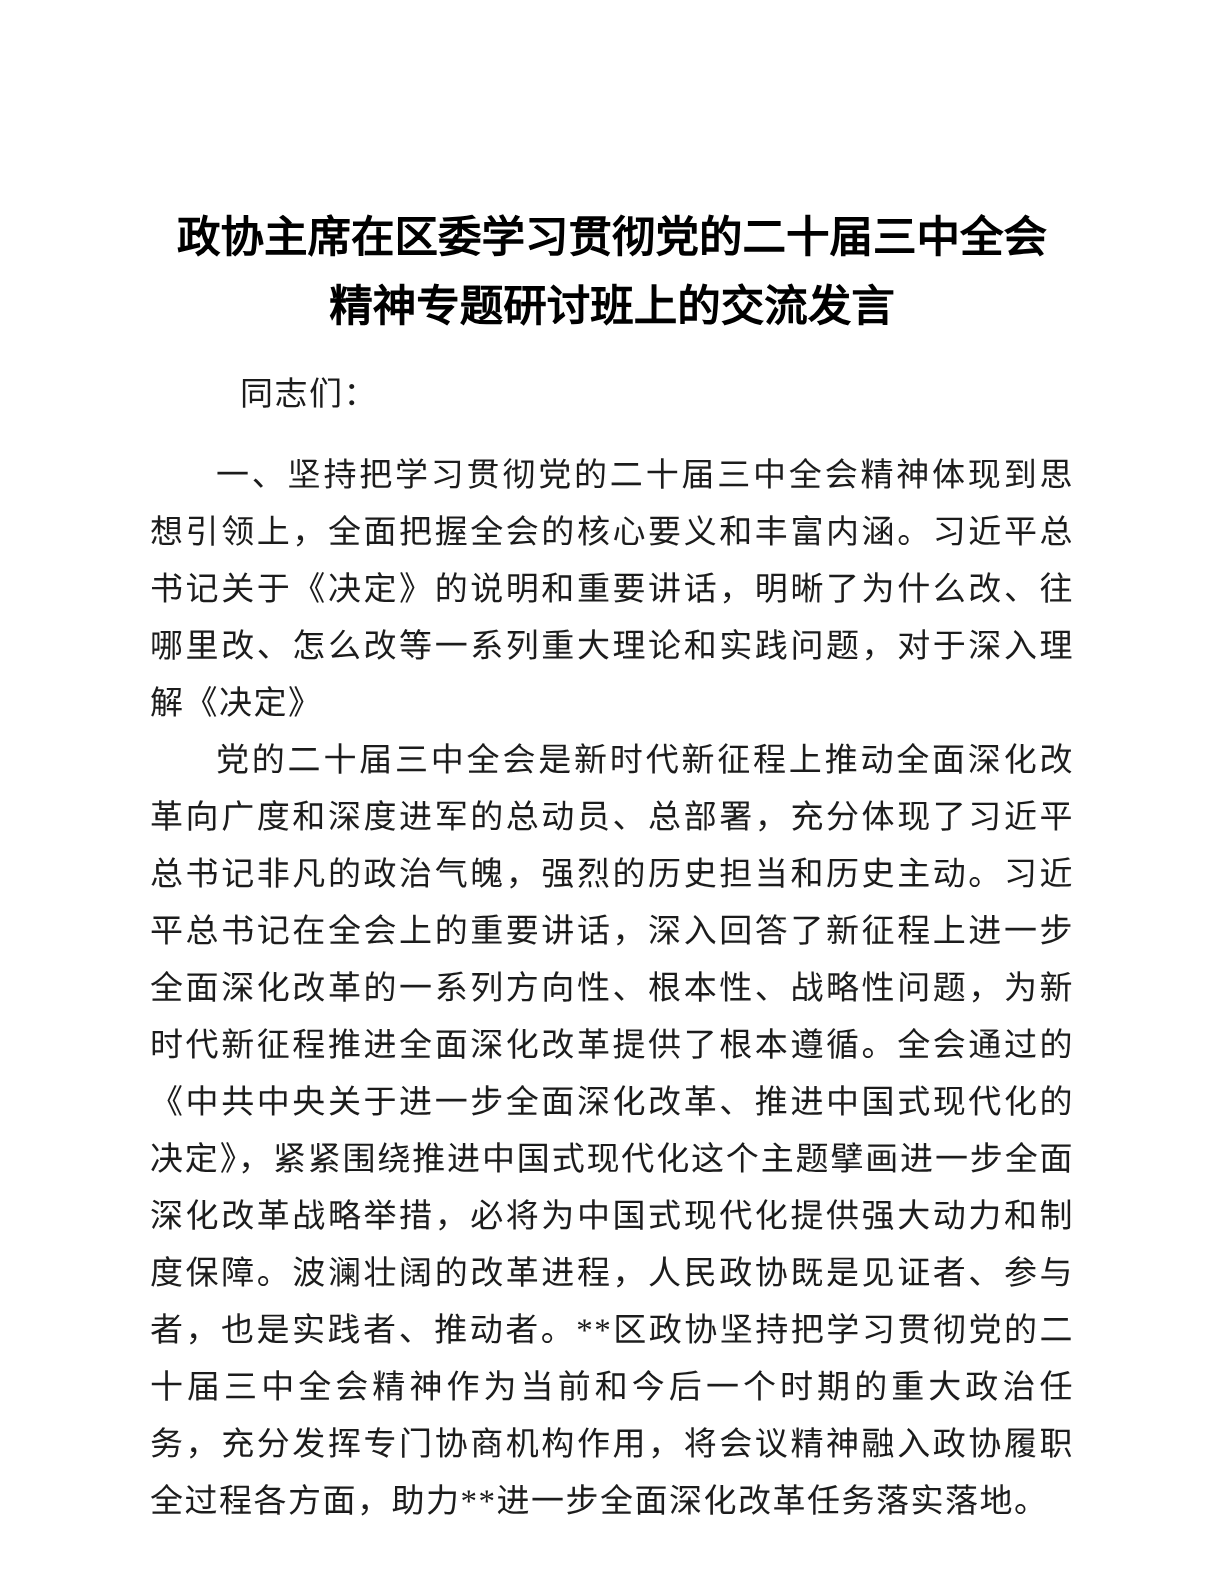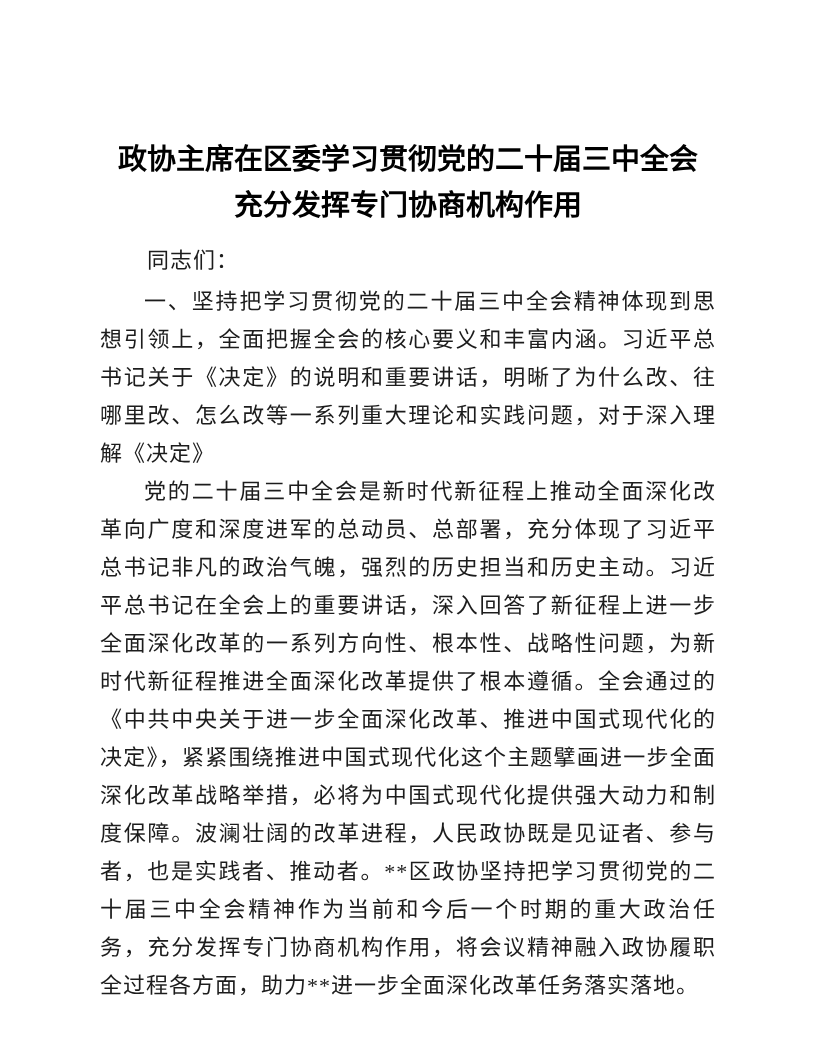--- a/index.html
+++ b/index.html
@@ -33,38 +33,38 @@
     white-space: nowrap;
   }
   .doc-body {
     font-family: "Liberation Serif", "DejaVu Serif", serif;
     font-size: 22px;
     line-height: 38px;
     letter-spacing: 1px;
     color: var(--text-color, #1c1c1c);
   }
   .salutation {
-    margin: 3px;
+    margin: 16px;
     text-indent: 2em;
     text-align: left;
   }
   .body-para {
     margin: 0;
     text-indent: 2em;
     text-align: justify;
     text-justify: inter-ideograph;
   }
 </style>
 </head>
 <body>
 
 <div class="doc-page">
   <h1 class="doc-title">
     <span class="title-line">政协主席在区委学习贯彻党的二十届三中全会</span>
-    <span class="title-line">充分发挥专门协商机构作用</span>
+    <span class="title-line">精神专题研讨班上的交流发言</span>
   </h1>
 
   <div class="doc-body">
     <p class="salutation">同志们：</p>
 
     <p class="body-para">一、坚持把学习贯彻党的二十届三中全会精神体现到思想引领上，全面把握全会的核心要义和丰富内涵。习近平总书记关于《决定》的说明和重要讲话，明晰了为什么改、往哪里改、怎么改等一系列重大理论和实践问题，对于深入理解《决定》</p>
 
     <p class="body-para">党的二十届三中全会是新时代新征程上推动全面深化改革向广度和深度进军的总动员、总部署，充分体现了习近平总书记非凡的政治气魄，强烈的历史担当和历史主动。习近平总书记在全会上的重要讲话，深入回答了新征程上进一步全面深化改革的一系列方向性、根本性、战略性问题，为新时代新征程推进全面深化改革提供了根本遵循。全会通过的《中共中央关于进一步全面深化改革、推进中国式现代化的决定》，紧紧围绕推进中国式现代化这个主题擘画进一步全面深化改革战略举措，必将为中国式现代化提供强大动力和制度保障。波澜壮阔的改革进程，人民政协既是见证者、参与者，也是实践者、推动者。**区政协坚持把学习贯彻党的二十届三中全会精神作为当前和今后一个时期的重大政治任务，充分发挥专门协商机构作用，将会议精神融入政协履职全过程各方面，助力**进一步全面深化改革任务落实落地。</p>
   </div>
 </div>

